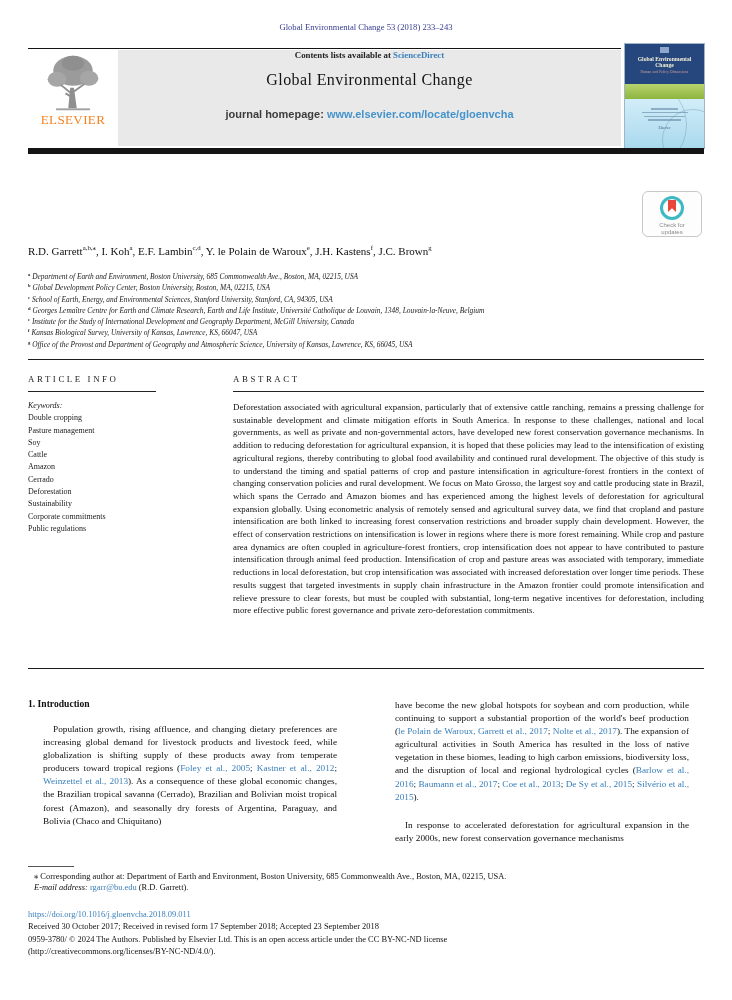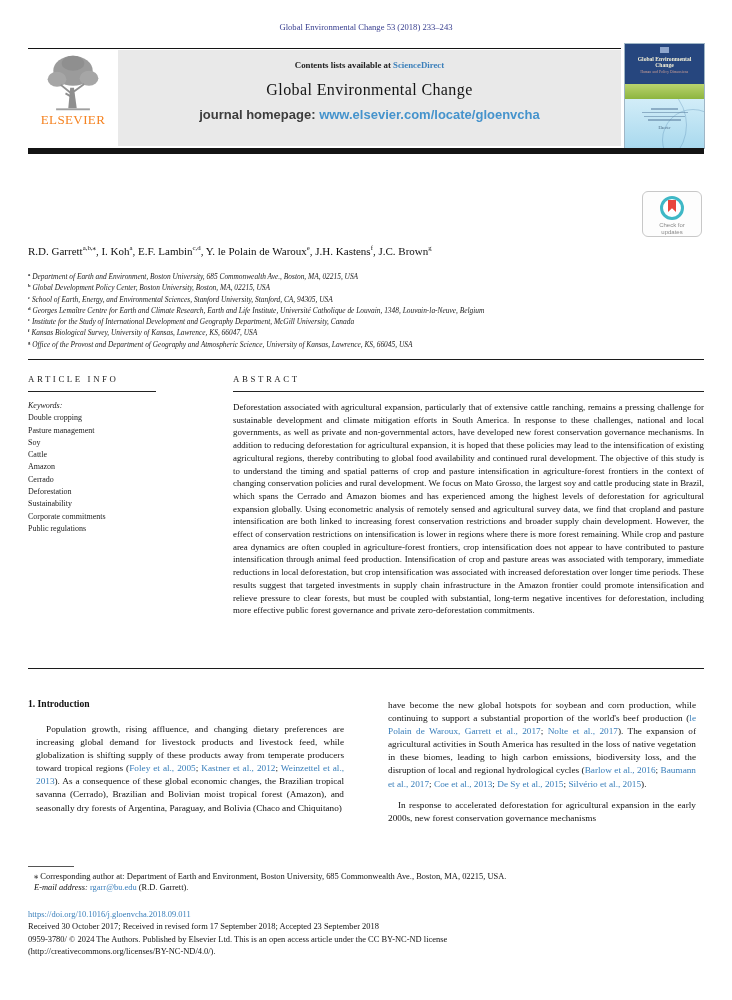--- a/index.html
+++ b/index.html
@@ -13,24 +13,24 @@
   
   #cite-line{top:22px;left:0;width:732px;text-align:center;font-size:8.6px;color:#3a4090;}
 
   
   #header{top:48px;left:28px;width:676px;height:100px;}
   #header-rule{position:absolute;top:0;left:0;width:593px;border-top:1.6px solid #141414;}
   #logo-box{position:absolute;top:2px;left:0;width:90px;height:96px;background:#fff;text-align:center;}
   #logo-box svg{display:block;margin:2px auto 0;}
   #elsevier-word{font-size:13px;color:#f58220;letter-spacing:0.4px;font-weight:400;margin-top:-2px;}
   #banner{position:absolute;top:2px;left:90px;width:503px;height:96px;background:#e9e9e9;text-align:center;}
-  #contents-line{margin-top:10px;font-size:8.8px;font-weight:bold;color:#222;}
+  #contents-line{font-size:8.8px;font-weight:bold;color:#222;}
   #banner-title{margin-top:11px;font-size:16px;letter-spacing:0.4px;color:#141414;}
-  #homepage-line{margin-top:8px;font-family:"Liberation Sans","DejaVu Sans",sans-serif;
-                 font-size:13px;font-weight:bold;color:#3d3d3d;}
+  #homepage-line{margin-top:19px;font-family:"Liberation Sans","DejaVu Sans",sans-serif;
+                 font-size:11px;font-weight:bold;color:#3d3d3d;}
   #homepage-line .lnk{color:#4593cc;}
 
   
   #cover{position:absolute;top:-4px;right:0;width:79px;height:104px;outline:1px solid #9fb6c6;background:#cdeaf6;}
   #cover-top{height:37px;background:#26467e;text-align:center;padding-top:3px;}
   #cover-dot{width:9px;height:6px;background:#8fa6cc;margin:0 auto 3px;}
   #cover-title{color:#f6f2d8;font-size:5.6px;font-weight:bold;line-height:1.15;padding:0 4px;}
   #cover-sub{color:#e0a898;font-size:3.2px;letter-spacing:0.3px;margin-top:1px;}
   #cover-green{height:15px;background:linear-gradient(#b9d36e,#8db53f);}
   #cover-blue{position:relative;height:49px;background:linear-gradient(#d2edf8,#a9d9ee);overflow:hidden;}
@@ -78,21 +78,21 @@
   #info-right{position:absolute;left:205px;top:0;width:471px;}
   #info-right .head-rule{width:471px;border-top:1.2px solid #222;margin:7px 0 9px;}
   #abstract-text{font-size:8.85px;line-height:12.7px;text-align:justify;color:#111;}
 
   
   #intro{top:698px;left:28px;width:676px;}
   .intro-col{position:absolute;top:0;width:324px;}
   #intro-col1{left:0;}
   #intro-col2{left:352px;}
   .sec-heading{font-size:9.6px;font-weight:bold;color:#111;}
-  .body-para{font-size:9.25px;line-height:13.1px;text-align:justify;color:#111;margin:8px;}
+  .body-para{font-size:9.25px;line-height:13.1px;text-align:justify;color:#111;margin:15px;}
   #intro-col1 .body-para{margin-top:14px;text-indent:10px;}
   #intro-col2 .body-para1{margin-top:1px;}
   #intro-col2 .body-para2{text-indent:10px;}
 
   
   #footnote{top:866px;left:28px;width:676px;font-size:8.45px;line-height:11.4px;color:#111;}
   #footnote-rule{width:46px;border-top:1px solid #555;margin-bottom:4px;}
   #footnote .fline{padding-left:6px;}
   #footer{top:908px;left:28px;width:676px;font-size:8.45px;line-height:12.4px;color:#111;}
 </style>

